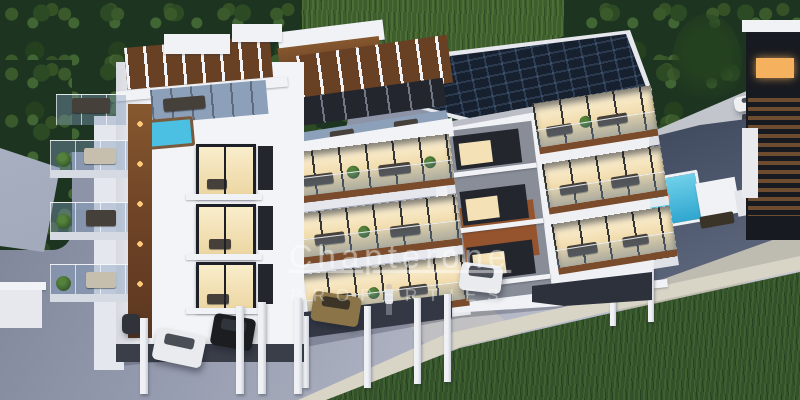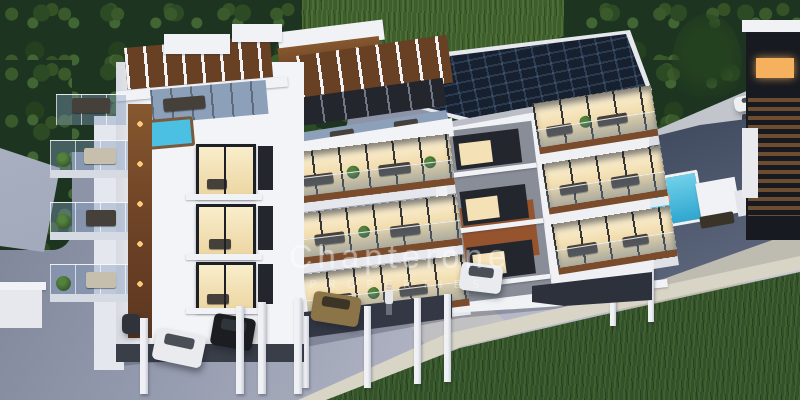--- a/index.html
+++ b/index.html
@@ -52,22 +52,22 @@
   .rail{position:absolute;left:0;right:0;bottom:0;height:17px;border-top:1px solid rgba(255,255,255,.8);
     background:linear-gradient(180deg,rgba(125,155,190,.18),rgba(110,140,180,.45));}
   .furn{position:absolute;background:#46403a;border-radius:2px;box-shadow:0 1px 1px rgba(0,0,0,.4);}
   .plant{position:absolute;border-radius:50%;background:radial-gradient(circle at 40% 35%,#54823c 25%,#35582a 75%);}
   .glass{background:rgba(130,158,190,.40);border-top:1px solid rgba(255,255,255,.85);
     background-image:repeating-linear-gradient(90deg,rgba(255,255,255,.65) 0 1px,rgba(0,0,0,0) 1px 25px);}
   .car{border-radius:5px;box-shadow:2px 4px 6px rgba(25,28,40,.45);}
   .carglass{position:absolute;left:18%;top:12%;width:60%;height:36%;border-radius:3px;background:#2e333c;opacity:.85;}
   .win{border:3px solid #1d2127;background:linear-gradient(180deg,#f9edcb,#ecd6a2);box-shadow:0 2px 3px rgba(20,22,30,.4);}
   .watermark{color:rgba(255,255,255,.38);text-align:center;text-shadow:0 0 2px rgba(255,255,255,.15);}
-  .wm1{font-size:33px;font-weight:400;letter-spacing:5px;line-height:34px;}
-  .wm2{font-size:11px;font-weight:400;letter-spacing:11px;line-height:20px;color:rgba(255,255,255,.33);}
+  .wm1{font-size:33px;font-weight:400;letter-spacing:5px;line-height:34px;text-decoration:underline;}
+  .wm2{font-size:17px;font-weight:400;letter-spacing:11px;line-height:20px;color:rgba(255,255,255,.33);margin-top:12px;}
 </style>
 </head>
 <body>
 
 <div class="scene">
 
   <div class="abs t" style="left:0;top:0;width:348px;height:152px;border-radius:0 0 36px 18px;"></div>
   <div class="abs t" style="left:436px;top:0;width:364px;height:148px;"></div>
   <div class="abs t" style="left:556px;top:60px;width:244px;height:232px;border-radius:0 0 26px 40px;"></div>
   <div class="abs lawn" style="left:302px;top:0;width:262px;height:80px;clip-path:polygon(0 0,100% 0,100% 45%,80% 72%,52% 100%,20% 70%,0 88%);"></div>

